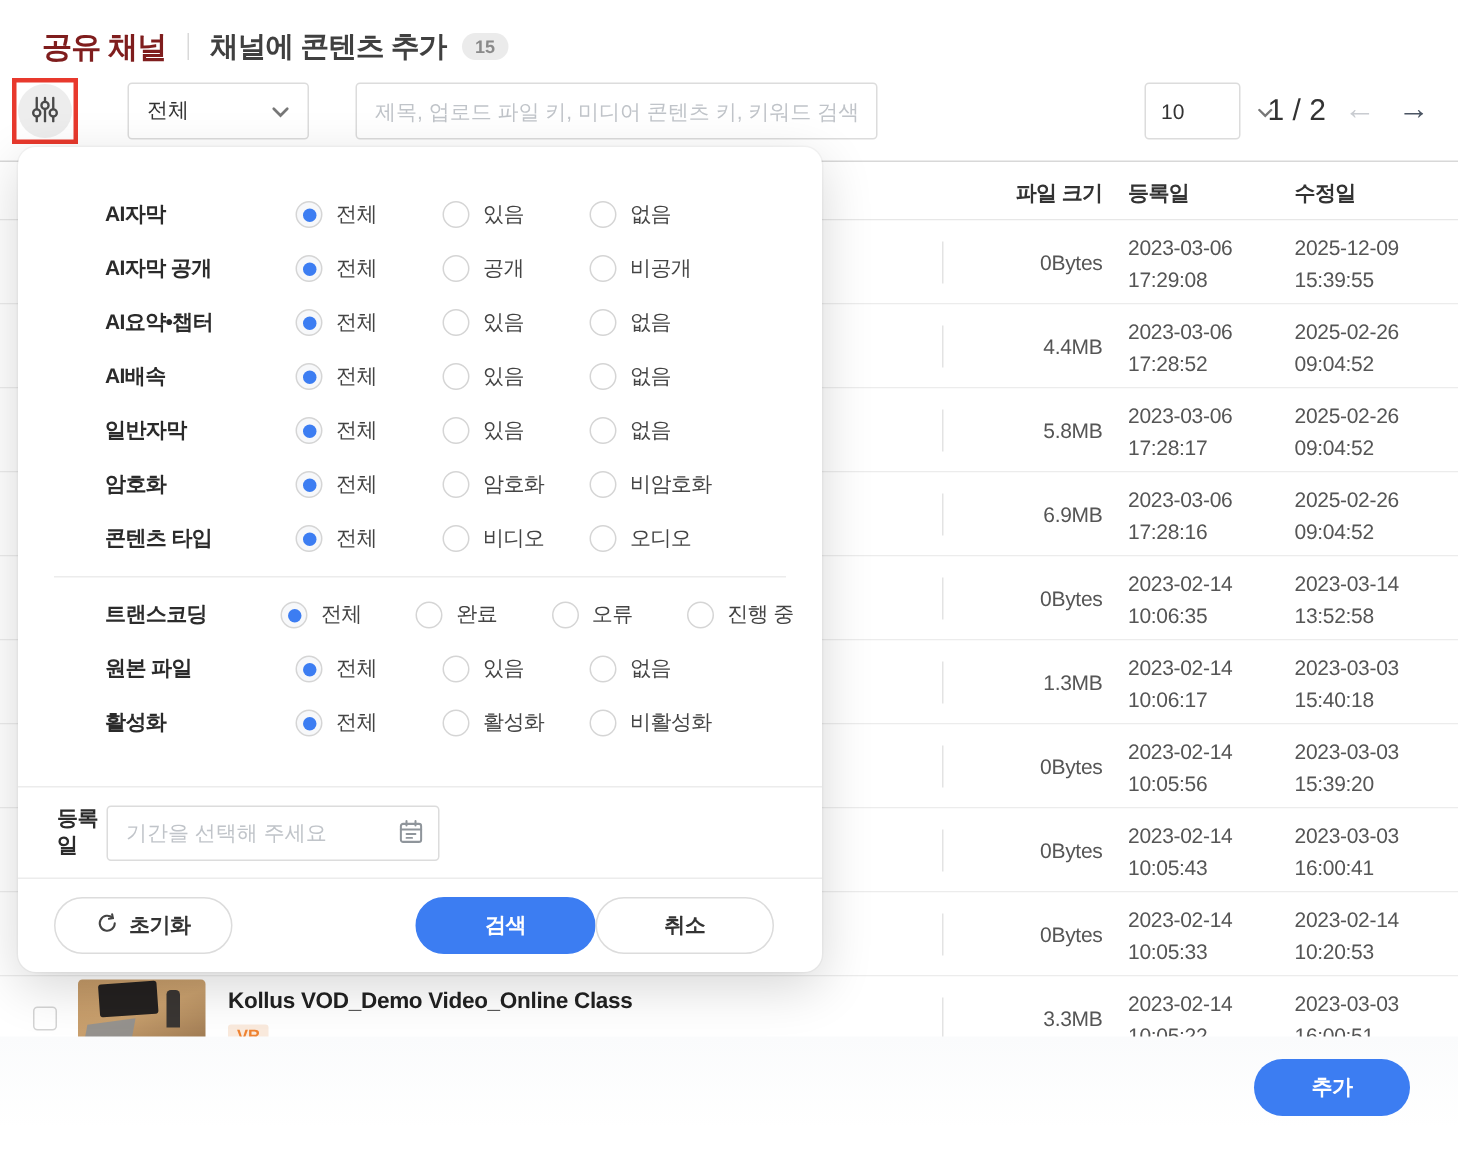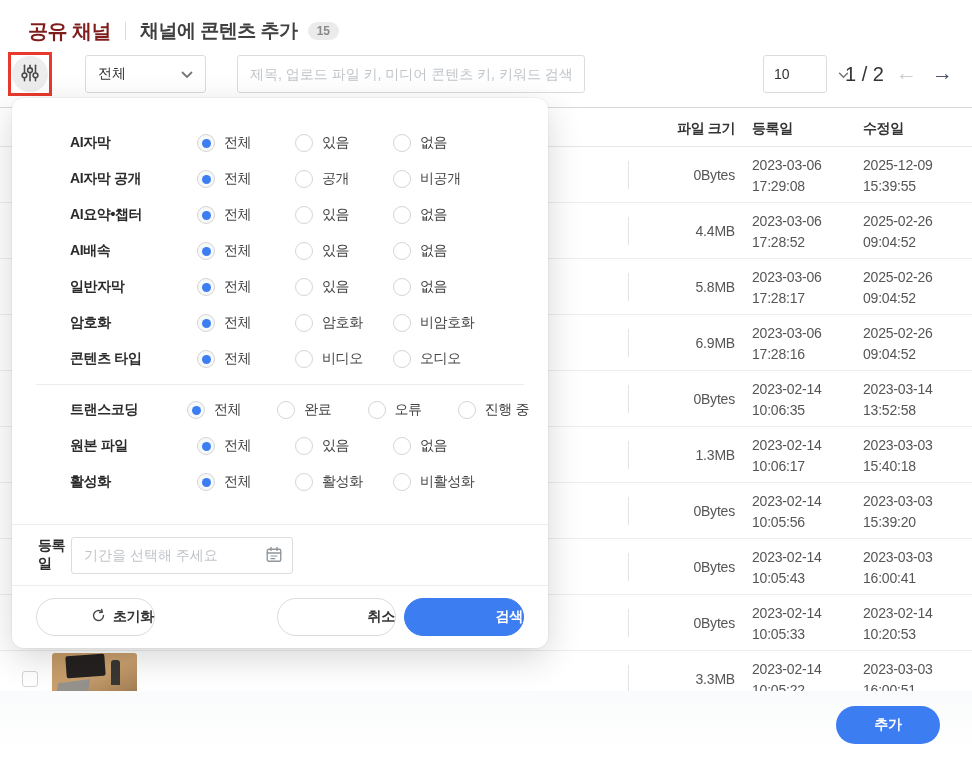--- a/index.html
+++ b/index.html
@@ -81,21 +81,21 @@
   .panel-divider { border-top:1px solid #ececec; margin:7px 24px; }
   .fdate { display:flex; align-items:center; height:62px; margin:24px 0 0 0; border-top:1px solid #ececec; border-bottom:1px solid #ececec; }
   .fdate-label { width:59px; padding-left:26px; font-size:14px; font-weight:bold; color:#2b2b2b; letter-spacing:-0.4px; }
   .date-input-wrap { position:relative; width:222px; height:37px; }
   .date-input { width:100%; height:100%; border:1px solid #dcdcdc; border-radius:3px; padding:0 34px 0 12px;
                 font-size:14px; color:#333; outline:none; font-family:"Liberation Sans","DejaVu Sans",sans-serif; }
   .date-input::placeholder { color:#c0c4c9; }
   .cal-icon { position:absolute; right:10px; top:8px; }
   .factions { display:flex; align-items:center; padding:12px 24px 0 24px; }
   .pill-btn { height:38px; border-radius:19px; border:1px solid #dcdcdc; background:#fff; font-size:14px; color:#333;
-              font-weight:bold; cursor:pointer; display:flex; align-items:center; justify-content:flex-end; gap:7px;
+              font-weight:bold; cursor:pointer; display:flex; align-items:center; justify-content:center; gap:7px;
               font-family:"Liberation Sans","DejaVu Sans",sans-serif; letter-spacing:-0.3px; }
   .reset-btn { width:119px; margin-right:auto; }
   .cancel-btn { width:119px; margin-right:8px; }
   .submit-btn { width:120px; background:#3c7df2; border-color:#3c7df2; color:#fff; }
 </style>
 </head>
 <body>
 
 <div class="page">
 
@@ -217,20 +217,24 @@
     <span class="td col-mod">2023-02-14<br>10:20:53</span>
   </div>
         <div class="trow">
     <span class="row-check"></span>
     <span class="thumb">
       <span class="mat"></span>
             <span class="monitor"></span>
             <span class="bottle"></span>
             <span class="person"></span>
             <span class="reditem"></span>
+    </span>
+    <span class="row-title-wrap">
+      <span class="row-title">Kollus VOD_Demo Video_Online Class</span><br>
+      <span class="vr-badge">VR</span>
     </span>
     <span class="vline"></span>
     <span class="td col-size">3.3MB</span>
     <span class="td col-reg">2023-02-14<br>10:05:22</span>
     <span class="td col-mod">2023-03-03<br>16:00:51</span>
   </div>
       </div>
   </div>
 
   <div class="footer">
@@ -414,18 +418,18 @@
     <div class="factions">
       <button class="pill-btn reset-btn">
         <span>
           <svg width="15" height="15" viewBox="0 0 24 24" fill="none" stroke="#444" stroke-width="2.2" stroke-linecap="round">
             <path d="M20 12a8 8 0 1 1-2.5-5.8"></path>
               <polyline points="17.2,2.4 18,6.6 13.8,7.2" fill="none"></polyline>
           </svg>
         </span>
         <span>초기화</span>
       </button>
+      <button class="pill-btn submit-btn">검색</button>
       <button class="pill-btn cancel-btn">취소</button>
-      <button class="pill-btn submit-btn">검색</button>
     </div>
   </div>
 
 </div>
 
 </body></html>

